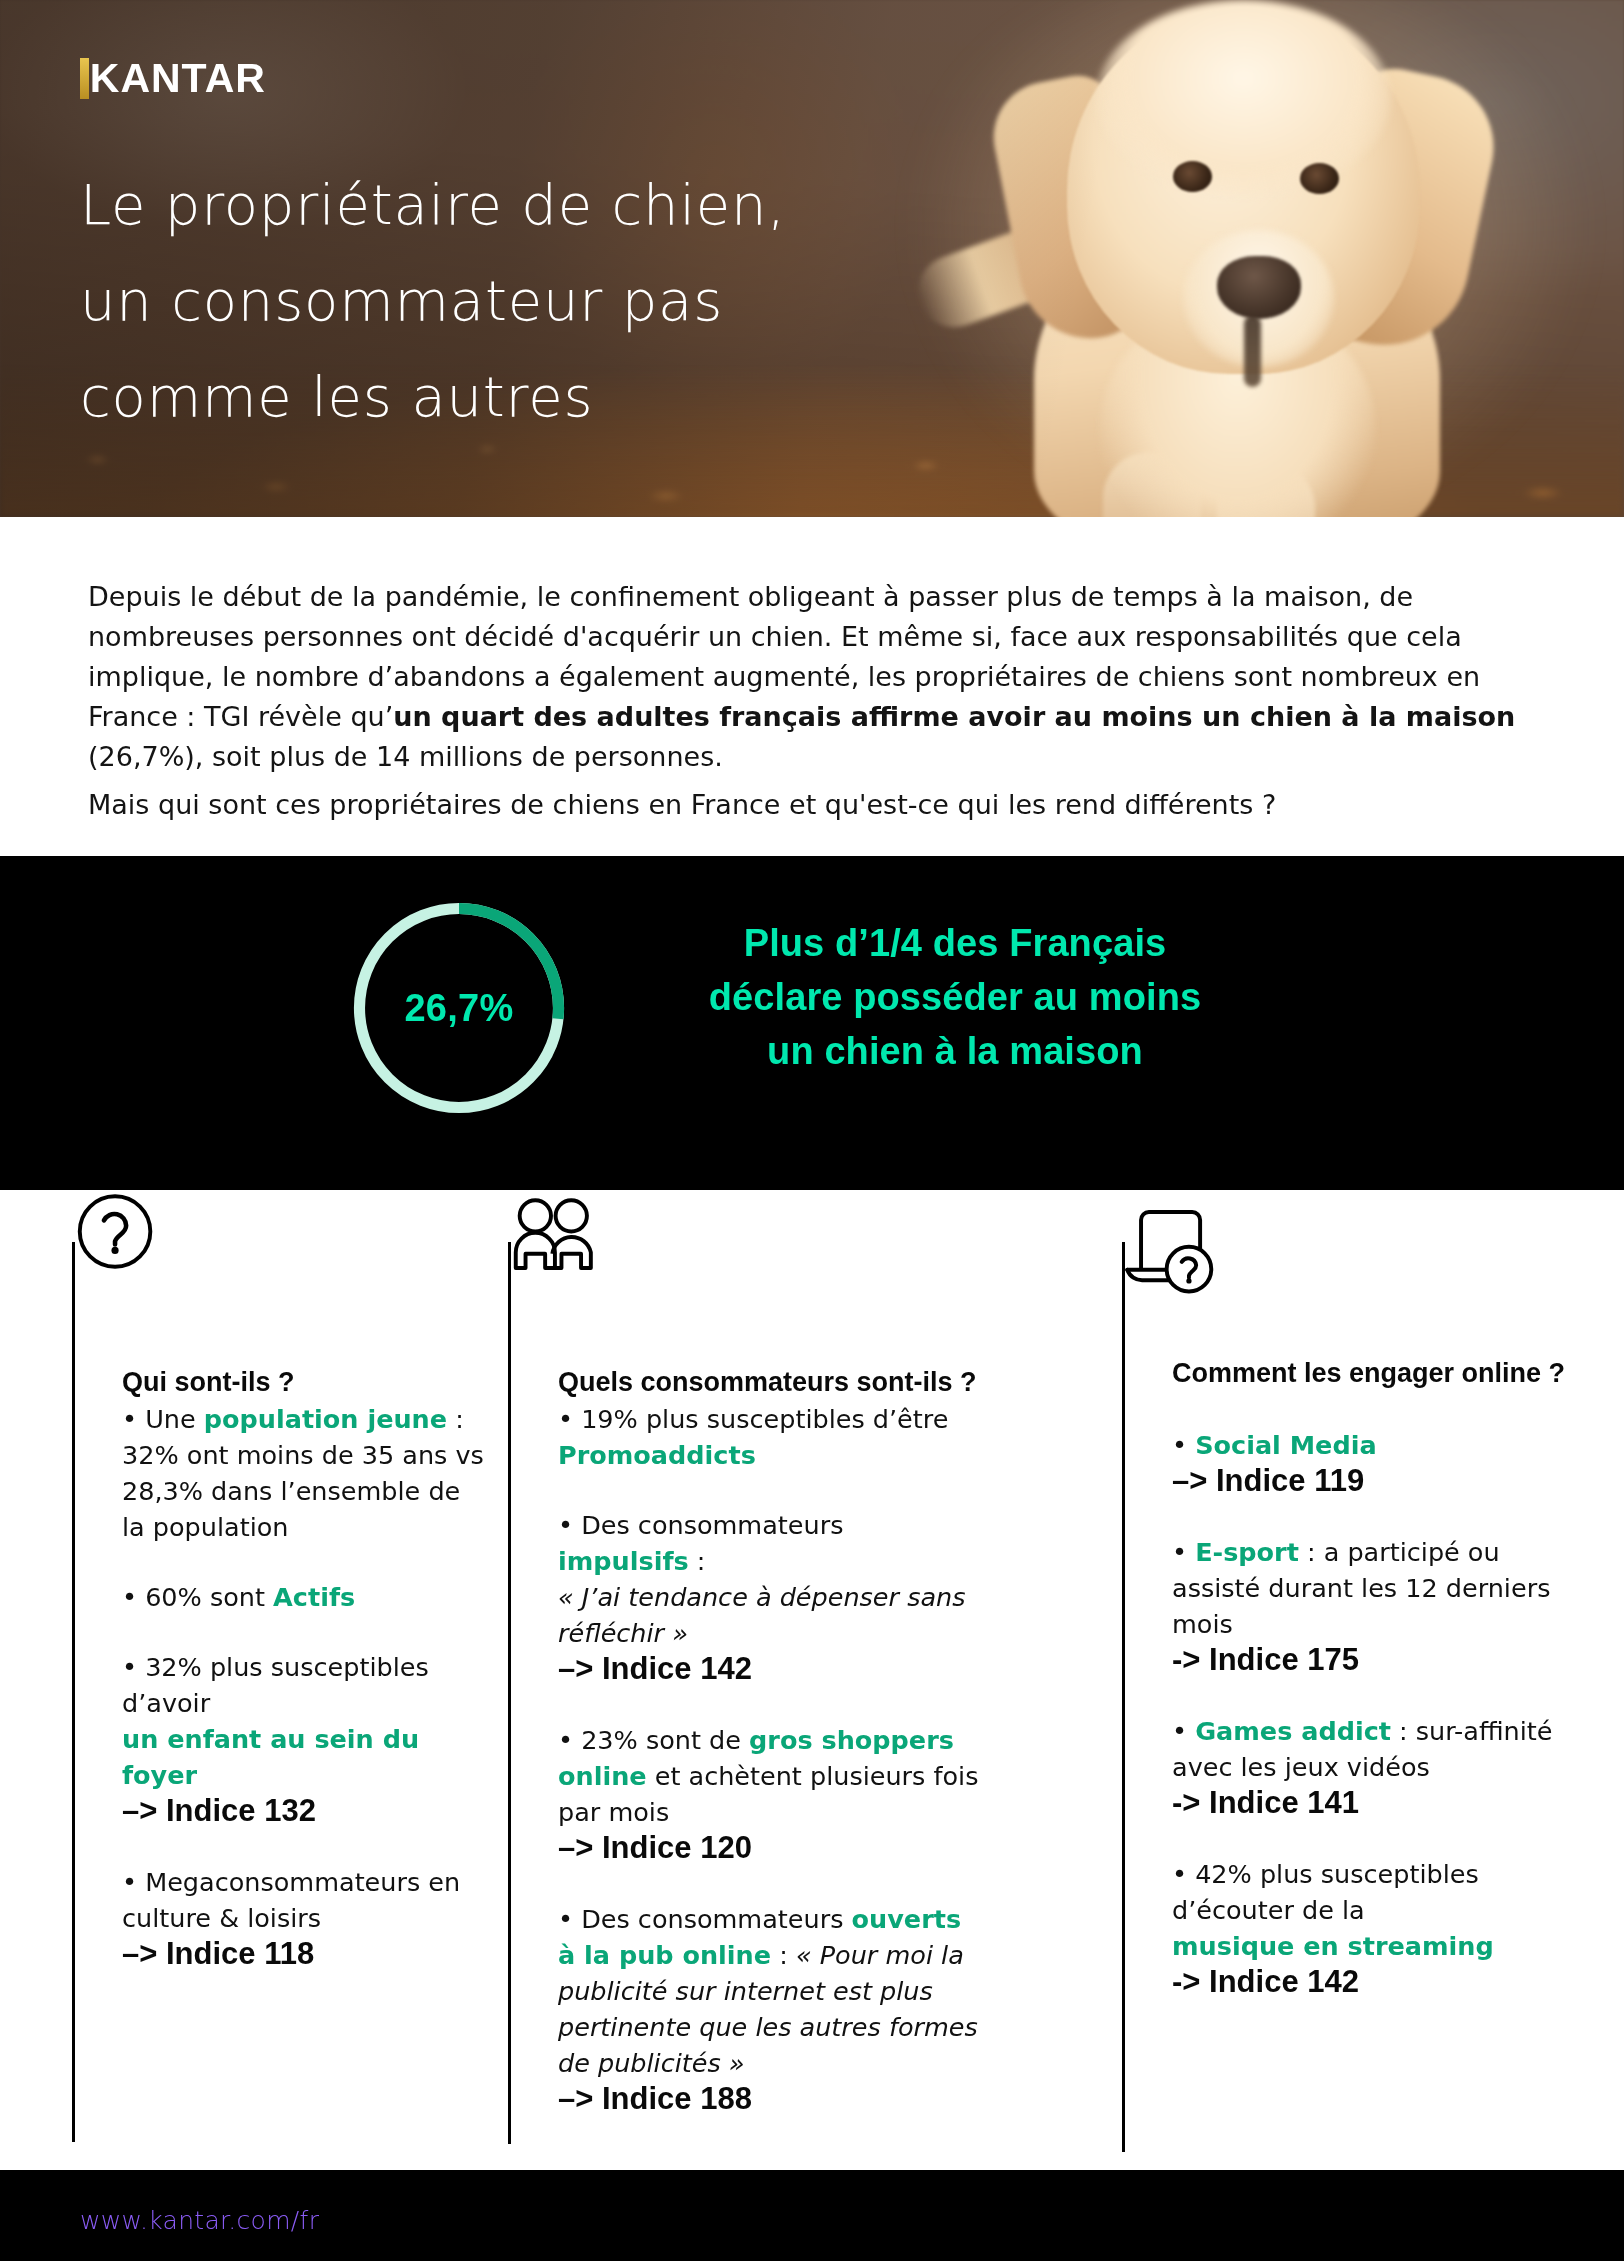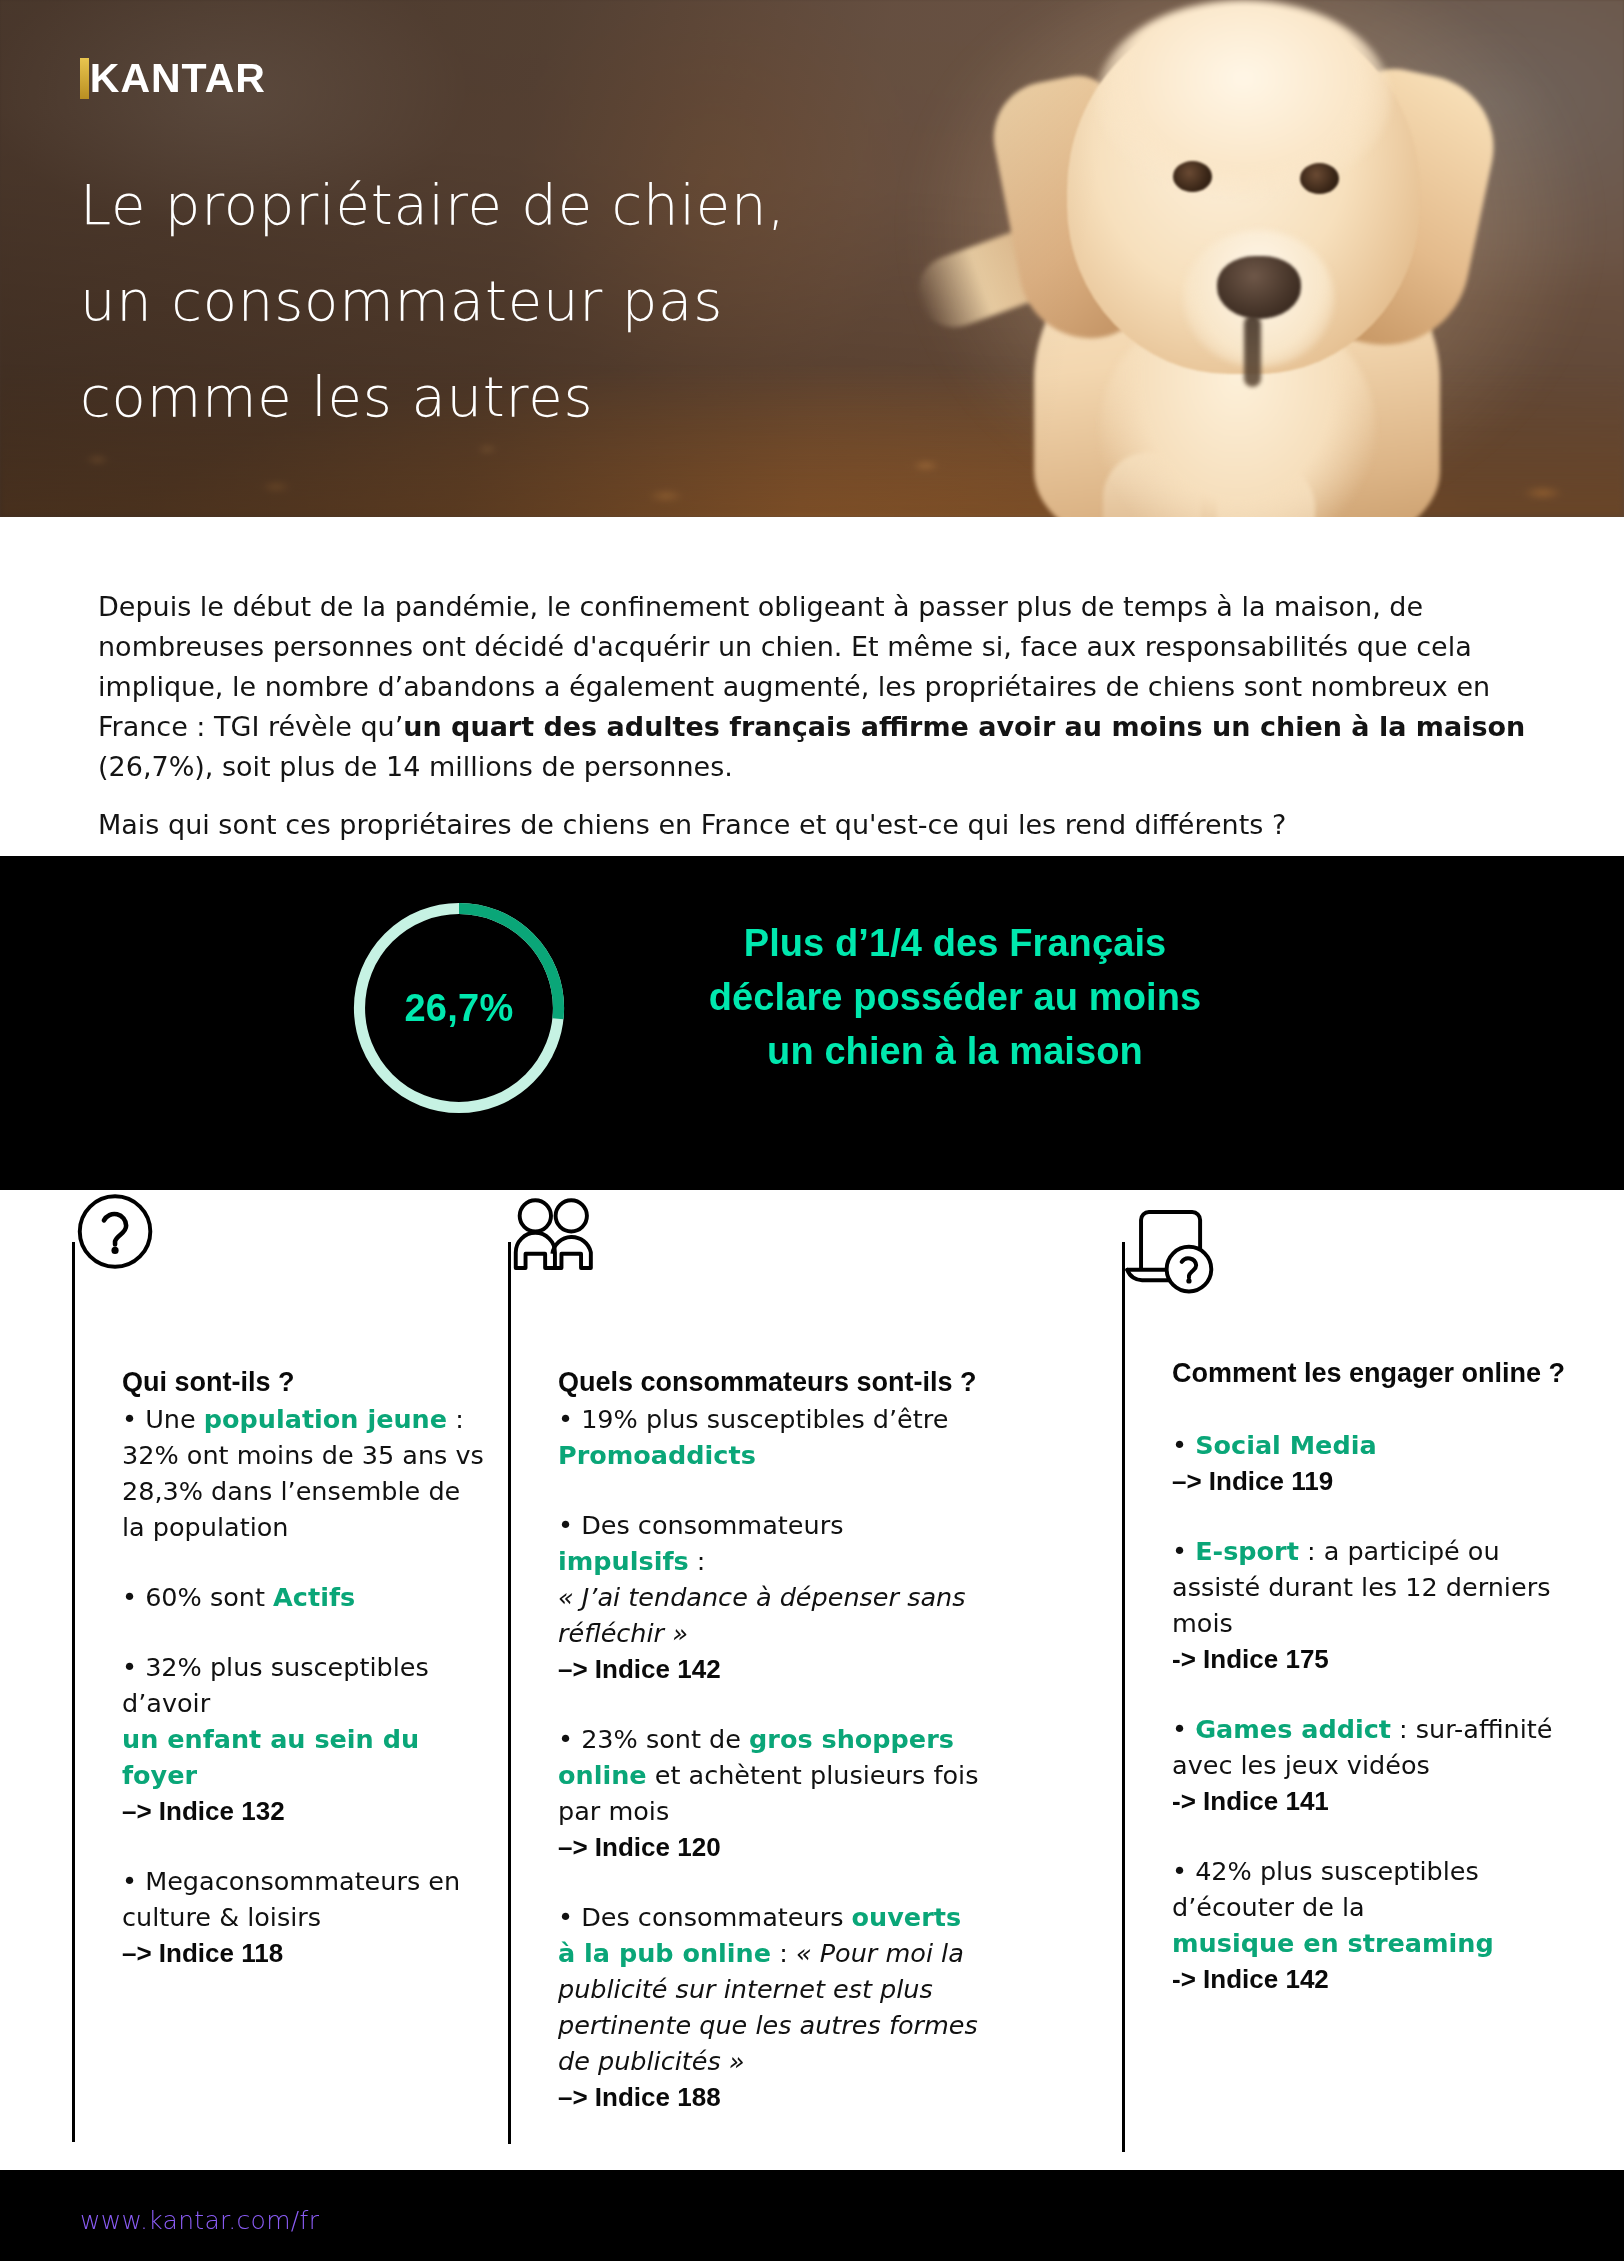--- a/index.html
+++ b/index.html
@@ -136,21 +136,21 @@
   }
   .hero-title span{display:block;font-weight:300;}
 
   
   .intro{
     position:absolute;left:80px;top:569px;width:1473px;
     font-size:27px;line-height:40px;color:#141414;
     font-family:"DejaVu Sans", sans-serif;font-weight:400;
   }
   .intro b{font-weight:bold;}
-  .intro p{margin:18px;}
+  .intro p{margin:8px;}
 
   
   .band{
     position:absolute;left:0;top:856px;width:1624px;height:334px;background:#000000;
   }
   .donut-wrap{position:absolute;left:349px;top:898px;width:220px;height:220px;}
   .donut-center{
     position:absolute;inset:0;display:flex;align-items:center;justify-content:center;
     color:#00e8ae;font-size:38px;font-weight:bold;letter-spacing:0.3px;
     font-family:"Liberation Sans", sans-serif;
@@ -191,21 +191,21 @@
     font-family:"DejaVu Sans", sans-serif;
   }
   .col-1 .col-body{top:190px;}
   .col-2 .col-body{top:190px;}
   .col-3 .col-body{top:216px;}
 
   .bullet{margin:0 0 34px 0;}
   .bullet:last-child{margin-bottom:0;}
   .g{color:#0aa678;font-weight:bold;}
   .it{font-style:italic;}
-  .idx{font-weight:bold;color:#0a0a0a;font-family:"Liberation Sans", sans-serif;font-size:26px;}
+  .idx{font-weight:bold;color:#0a0a0a;font-family:"Liberation Sans", sans-serif;font-size:31px;}
 
   
   .footer{
     position:absolute;left:0;top:2170px;width:1624px;height:92px;background:#000000;
   }
   .footer-url{
     position:absolute;left:80px;top:2206px;color:#8b5cf6;font-size:25px;
     font-family:"DejaVu Sans", sans-serif;font-weight:300;letter-spacing:0.3px;
   }
 </style>

